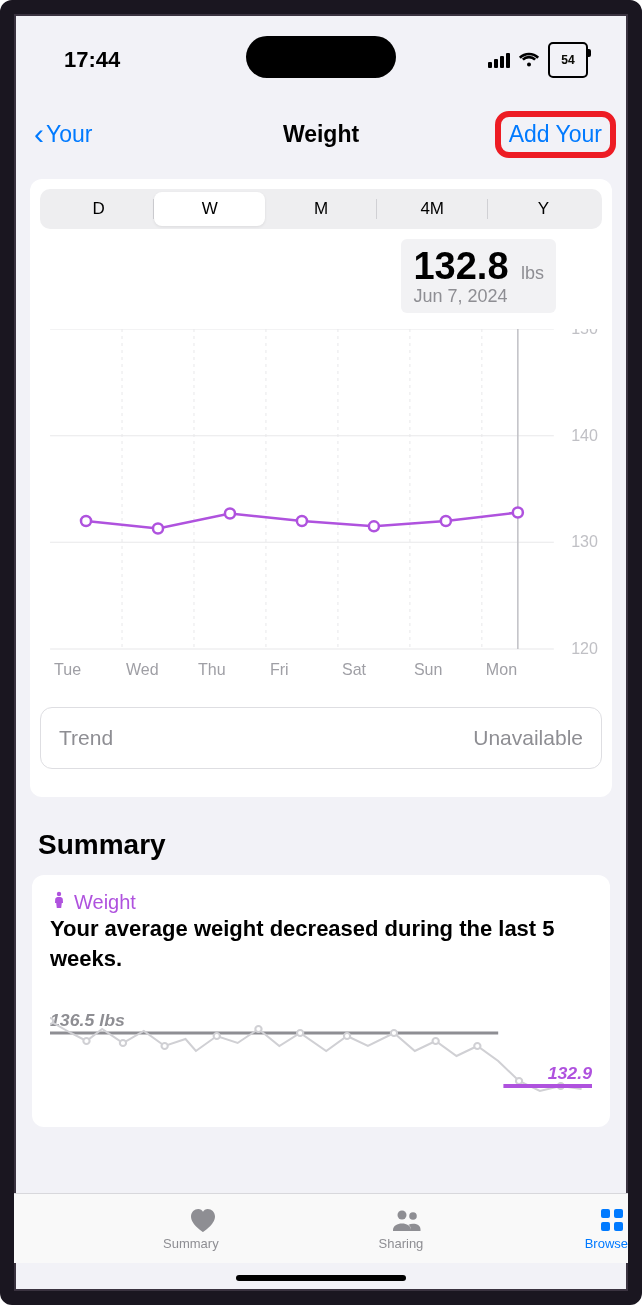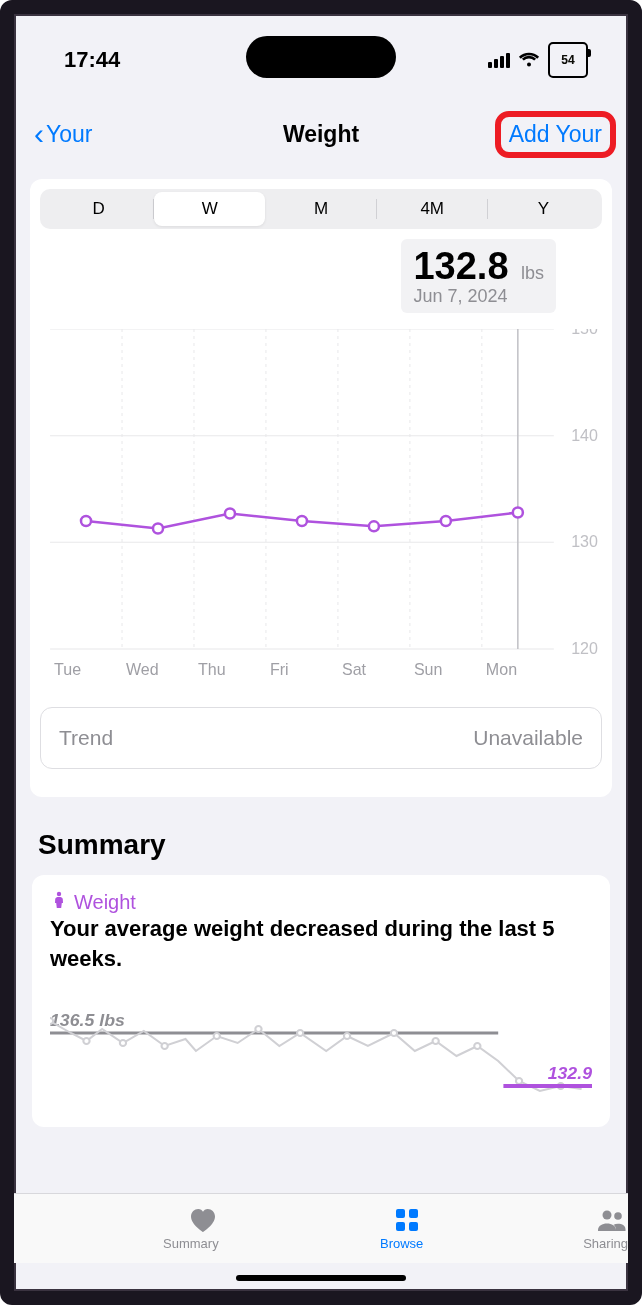--- a/index.html
+++ b/index.html
@@ -323,34 +323,34 @@
     </div>
   </div>
 
   <div class="tab-bar">
     <div class="tab">
       <svg viewBox="0 0 32 28">
           <path d="M16 26s-12-7.5-12-15.5C4 6 7.5 3 11.2 3c2.3 0 4 1.2 4.8 2.7C16.8 4.2 18.5 3 20.8 3 24.5 3 28 6 28 10.5 28 18.5 16 26 16 26z" fill="#8e8e93"></path>
         </svg>
       <span>Summary</span>
     </div>
+    <div class="tab">
+      <svg viewBox="0 0 32 28">
+          <circle cx="11" cy="9" r="4.5" fill="#8e8e93"></circle>
+          <circle cx="22" cy="10" r="3.8" fill="#8e8e93"></circle>
+          <path d="M2 24c0-4.3 4.3-6.5 9-6.5s9 2.2 9 6.5v1H2v-1z" fill="#8e8e93"></path>
+          <path d="M20 25v-1c0-2.2-.9-4-2.4-5.3 1.2-.6 2.7-1 4.4-1 4 0 7.5 1.8 7.5 5.5V25H20z" fill="#8e8e93"></path>
+        </svg>
+      <span>Sharing</span>
+    </div>
     <div class="tab active">
       <svg viewBox="0 0 32 28">
           <rect x="5" y="3" width="9" height="9" rx="2" fill="#007aff"></rect>
           <rect x="18" y="3" width="9" height="9" rx="2" fill="#007aff"></rect>
           <rect x="5" y="16" width="9" height="9" rx="2" fill="#007aff"></rect>
           <rect x="18" y="16" width="9" height="9" rx="2" fill="#007aff"></rect>
         </svg>
       <span>Browse</span>
     </div>
-    <div class="tab">
-      <svg viewBox="0 0 32 28">
-          <circle cx="11" cy="9" r="4.5" fill="#8e8e93"></circle>
-          <circle cx="22" cy="10" r="3.8" fill="#8e8e93"></circle>
-          <path d="M2 24c0-4.3 4.3-6.5 9-6.5s9 2.2 9 6.5v1H2v-1z" fill="#8e8e93"></path>
-          <path d="M20 25v-1c0-2.2-.9-4-2.4-5.3 1.2-.6 2.7-1 4.4-1 4 0 7.5 1.8 7.5 5.5V25H20z" fill="#8e8e93"></path>
-        </svg>
-      <span>Sharing</span>
-    </div>
   </div>
 
   <div class="home-ind"></div>
 </div>
 
 </body></html>

